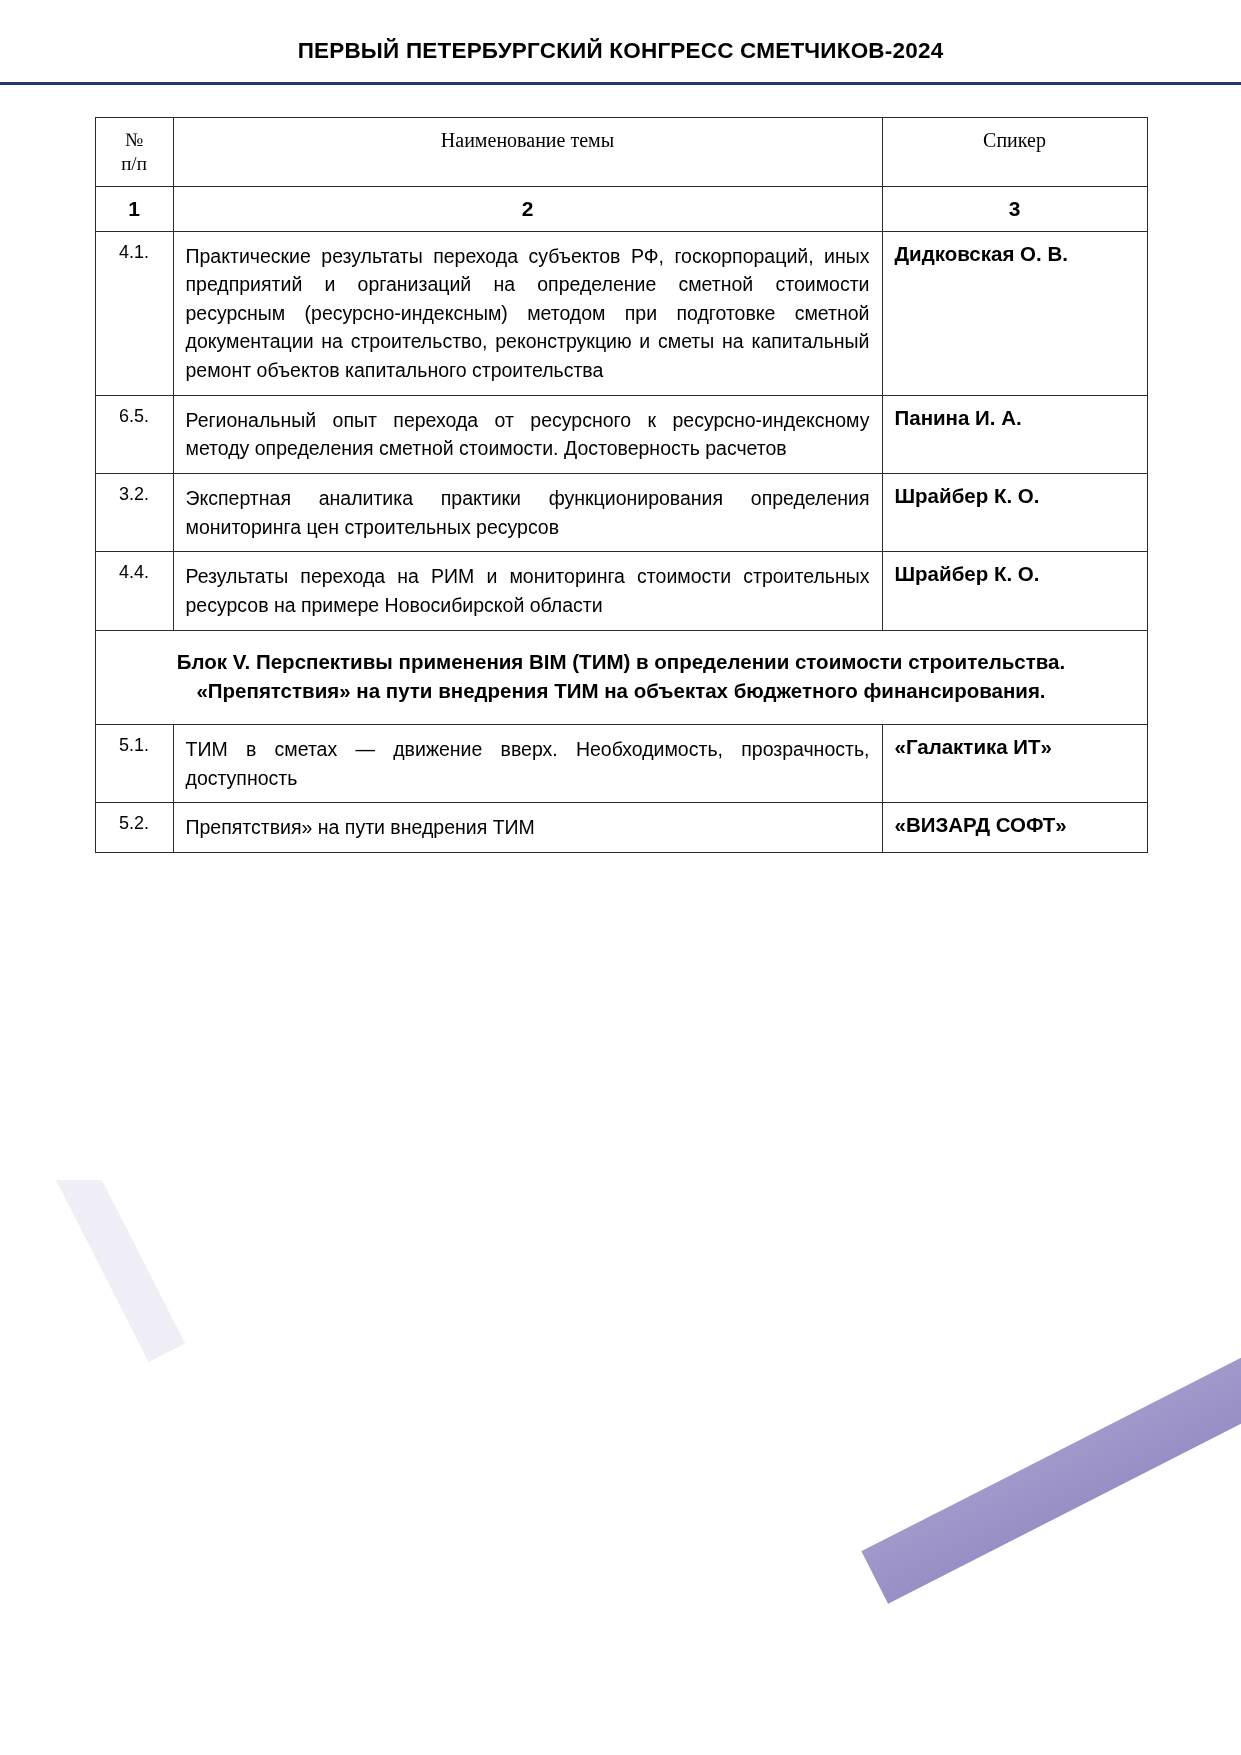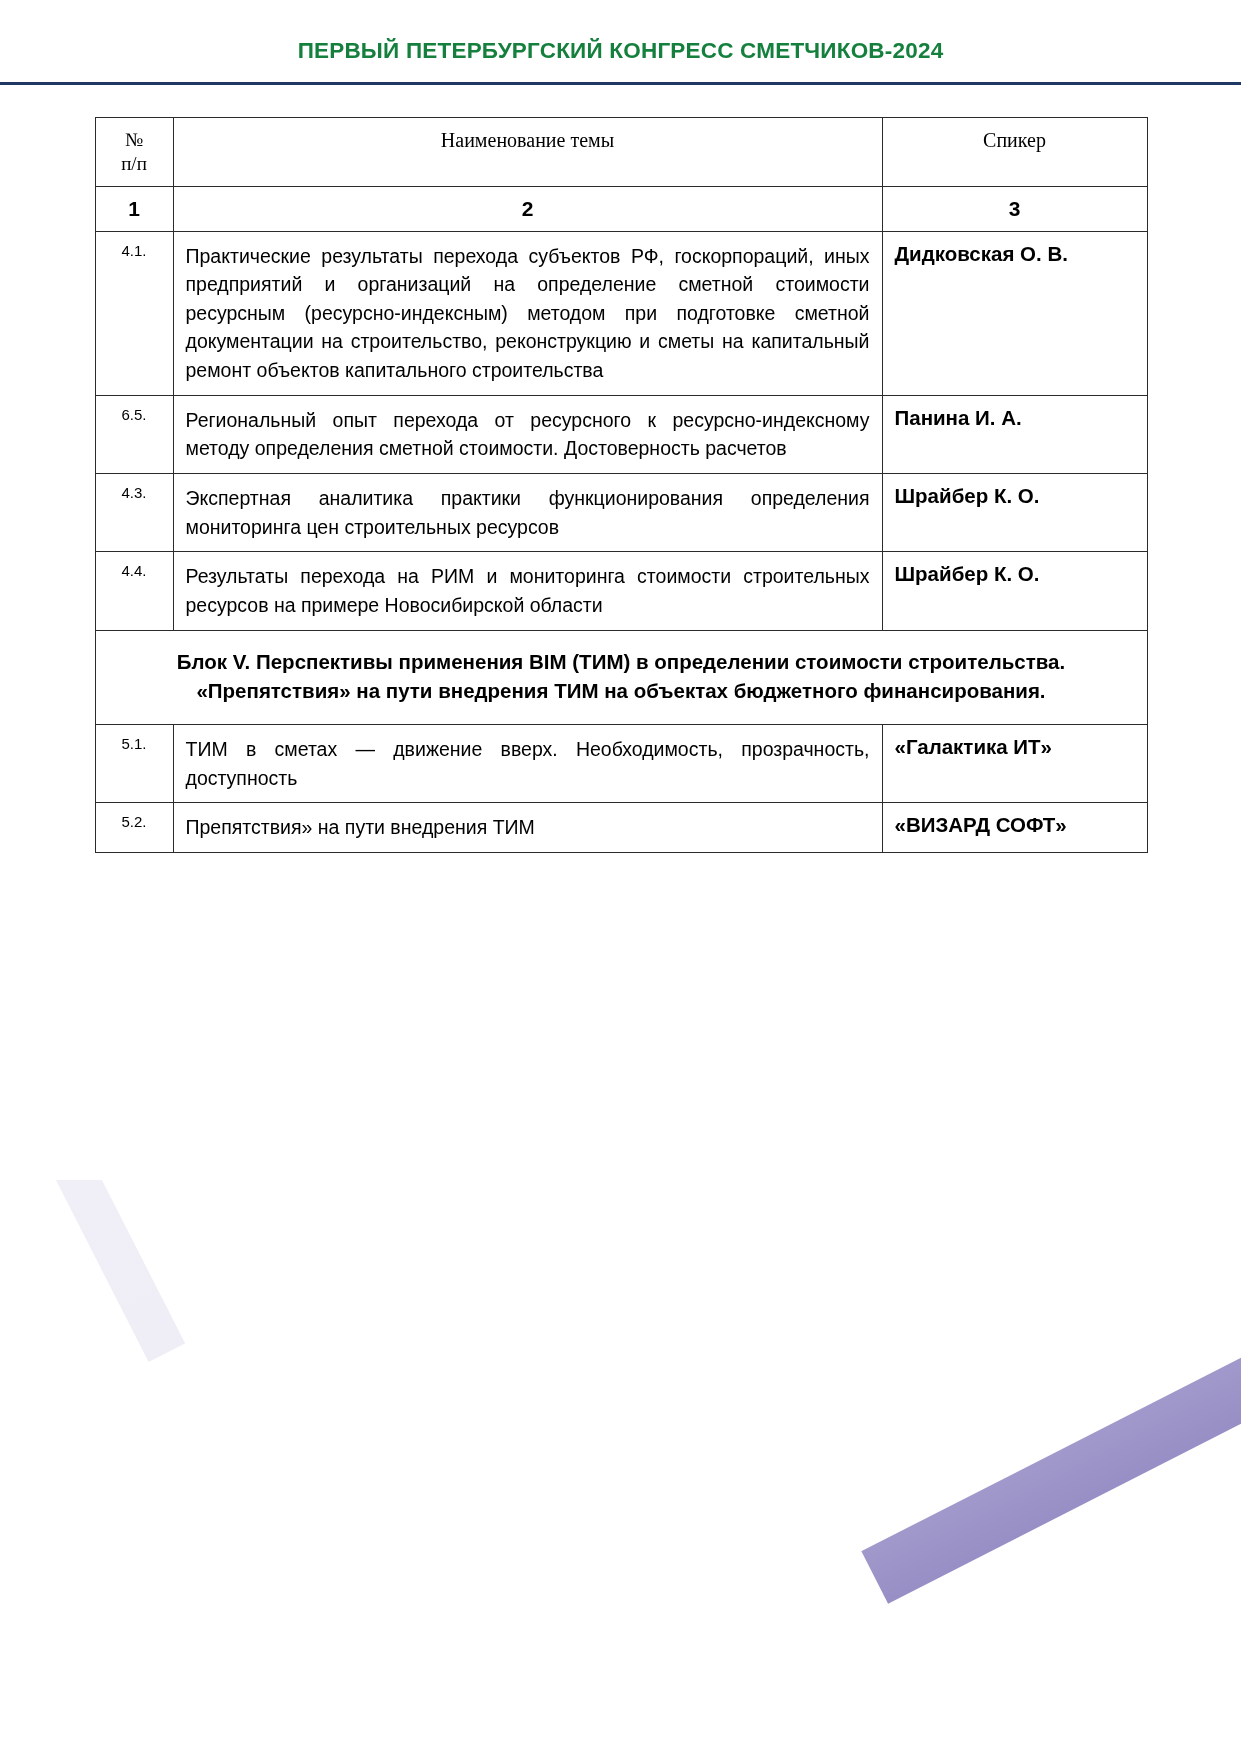--- a/index.html
+++ b/index.html
@@ -92,21 +92,21 @@
     position: relative;
     z-index: 3;
   }
   .header {
     padding-top: 38px;
     text-align: center;
   }
   .header-title {
     font-size: 22.5px;
     font-weight: bold;
-    color: #15803d;
+    color: #000000;
     letter-spacing: .2px;
     font-family: "Liberation Sans", sans-serif;
   }
   .header-rule {
     margin: 18px auto 0 auto;
     width: 1241px;
     height: 3px;
     background: #1f3864;
   }
 
@@ -157,21 +157,21 @@
     font-size: 20.5px;
     padding: 14px 20px 16px 20px;
     line-height: 1.45;
   }
   .section-row.block-v td {
     padding: 16px 40px 18px 40px;
   }
 
   .num-cell {
     text-align: center;
-    font-size: 15px;
+    font-size: 18px;
     padding-top: 13px;
     white-space: nowrap;
   }
   .theme-cell {
     text-align: justify;
     text-align-last: left;
     font-size: 19.5px;
     line-height: 1.47;
     hyphens: none;
   }
@@ -234,21 +234,21 @@
           <td class="speaker-cell">Дидковская О. В.</td>
         </tr>
 
         <tr>
           <td class="num-cell">6.5.</td>
           <td class="theme-cell justify-all">Региональный опыт перехода от ресурсного к ресурсно-индексному методу определения сметной стоимости. Достоверность расчетов</td>
           <td class="speaker-cell">Панина И. А.</td>
         </tr>
 
         <tr>
-          <td class="num-cell">4.3.</td>
+          <td class="num-cell">3.2.</td>
           <td class="theme-cell justify-all">Экспертная аналитика практики функционирования определения мониторинга цен строительных ресурсов</td>
           <td class="speaker-cell">Шрайбер К. О.</td>
         </tr>
 
         <tr>
           <td class="num-cell">4.4.</td>
           <td class="theme-cell justify-all">Результаты перехода на РИМ и мониторинга стоимости строительных ресурсов на примере Новосибирской области</td>
           <td class="speaker-cell">Шрайбер К. О.</td>
         </tr>
 

